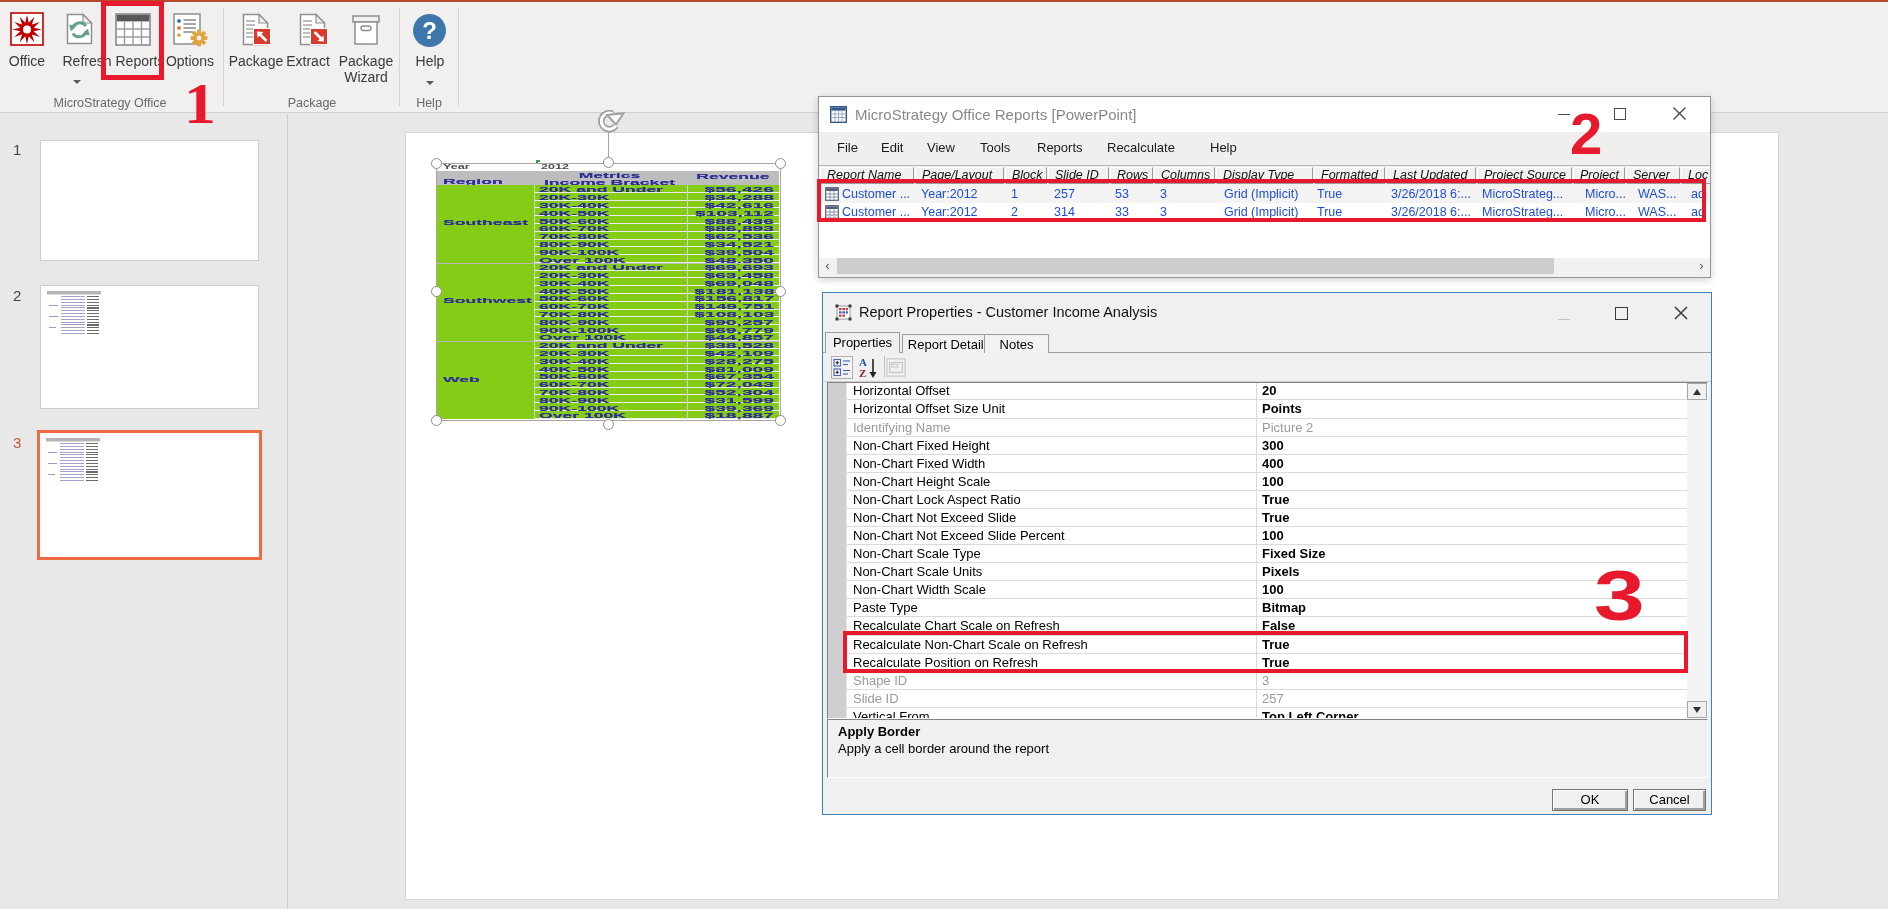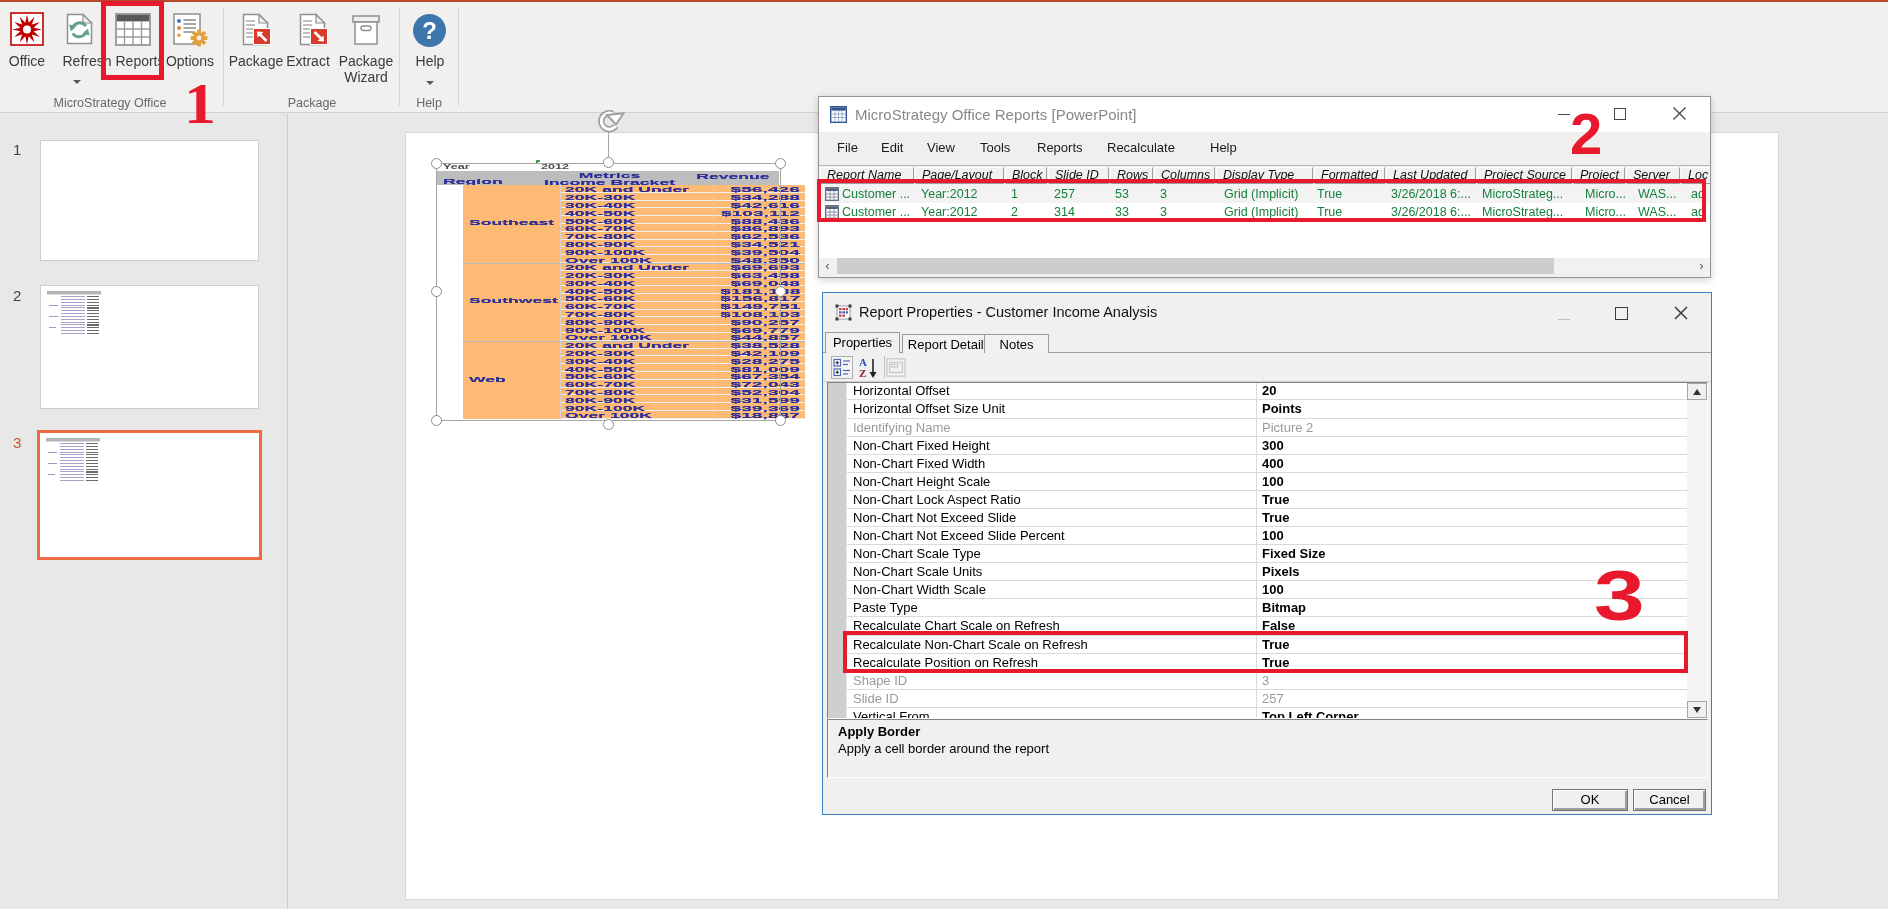--- a/index.html
+++ b/index.html
@@ -27,21 +27,21 @@
 
 #win2 { left:818px; top:96px; width:893px; height:182px; background:#f0f0f0; border:1px solid #959595; box-shadow:0 2px 8px rgba(0,0,0,0.18); }
 #win2 .title { position:absolute; left:0; top:0; width:100%; height:35px; background:#fff; }
 #win2 .tname { position:absolute; left:36px; top:9px; font-size:15px; color:#8a8886; }
 #win2 .menu { position:absolute; left:0; top:35px; width:100%; height:33px; background:#f1efee; }
 #win2 .menu span { position:absolute; top:8px; font-size:13px; color:#1a1a1a; }
 .caption-btn { position:absolute; color:#4a4a4a; font-size:15px; }
 
 
 .ghc { position:absolute; top:0; height:17px; background:#f1f1f1; border-top:1px solid #fdfdfd; border-left:1px solid #fdfdfd; border-right:1px solid #9c9c9c; border-bottom:1px solid #9c9c9c; font-size:12.5px; color:#111; padding-left:6px; line-height:15px; overflow:hidden; white-space:nowrap;font-style:italic; }
-.grow { position:absolute; left:0; width:100%; height:18px; font-size:12.5px; color:#15803d; white-space:nowrap; }
+.grow { position:absolute; left:0; width:100%; height:18px; font-size:12.5px; color:#1d4ed8; white-space:nowrap; }
 .grow span { position:absolute; top:1.5px; }
 
 
 #win3 { left:822px; top:292px; width:890px; height:523px; background:#f0f0f0; border:1px solid #3e7fc1; }
 #win3 .tname { position:absolute; left:36px; top:11px; font-size:14.5px; color:#111; }
 .prow { position:absolute; left:24px; width:840px; height:18.08px; line-height:18px; font-size:13px; color:#000; border-bottom:1px solid #dadada; background:#fff; white-space:nowrap; }
 .prow .pn { margin-left:6px; }
 .prow .pv { position:absolute; left:415px; font-weight:bold; }
 .prow.gray, .prow.gray .pv { color:#9a9a9a; font-weight:normal; }
 .pdiv { position:absolute; top:0; left:409px; width:1px; height:18.08px; background:#dadada; }
@@ -220,21 +220,21 @@
   <div class="abs" id="rpt">
     <div class="abs" style="left:6px;top:3px;font-size:7px;font-weight:bold;color:#4a4a4a;transform:scaleX(1.8);transform-origin:0 0;">Year</div>
     <div class="abs" style="left:99px;top:0;width:5px;height:5px;background:linear-gradient(135deg,#3f9b4f 50%,transparent 50%);"></div>
     <div class="abs" style="left:104px;top:3px;font-size:7px;font-weight:bold;color:#4a4a4a;transform:scaleX(1.8);transform-origin:0 0;">2012</div>
     <div class="abs" id="rpthead" style="left:0;top:11px;width:342px;height:14px;background:#bdbdbd;">
       <div class="abs nvc" style="left:97px;top:0.2px;width:151px;">Metrics</div>
       <div class="abs nvc" style="left:97px;top:6.8px;width:151px;">Income Bracket</div>
       <div class="abs nv" style="left:6px;top:6px;">Region</div>
       <div class="abs nvc" style="left:250px;top:1px;width:92px;">Revenue</div>
     </div>
-    <div class="abs" id="rptbody" style="left:0;top:25px;width:342px;height:234px;background:#fdba74;margin-left:26px;">
+    <div class="abs" id="rptbody" style="left:0;top:25px;width:342px;height:234px;background:#84cc16;">
       <div class="trow" style="top:0.00px;">
           <span class="tb">20K and Under</span>
           <span class="tr">$56,426</span>
         </div>
       <div class="trow" style="top:7.79px;">
           <span class="tb">20K-30K</span>
           <span class="tr">$34,288</span>
         </div>
       <div class="trow" style="top:15.58px;">
           <span class="tb">30K-40K</span>

